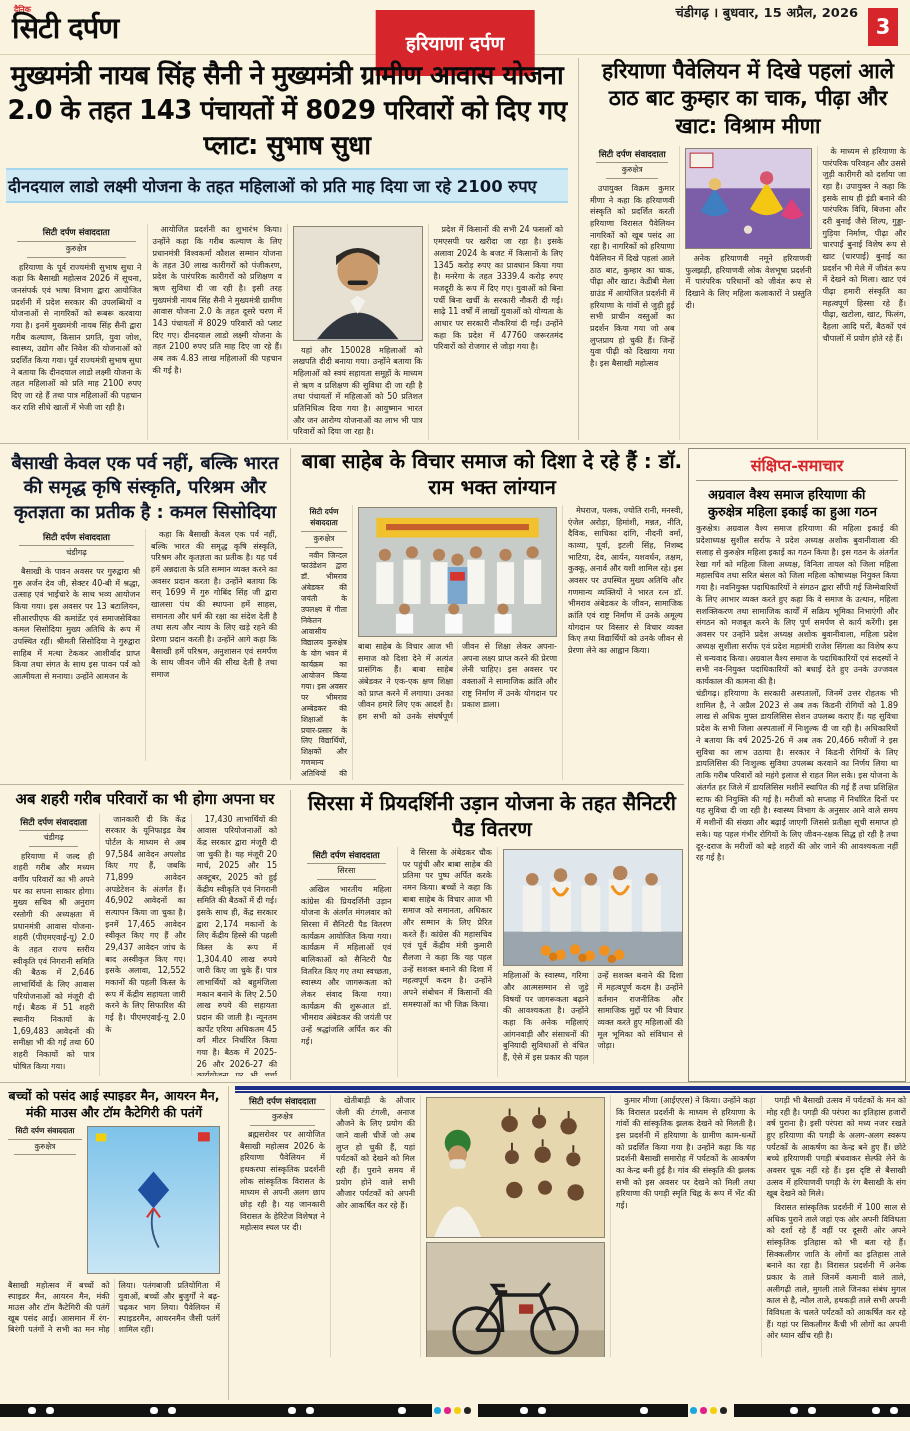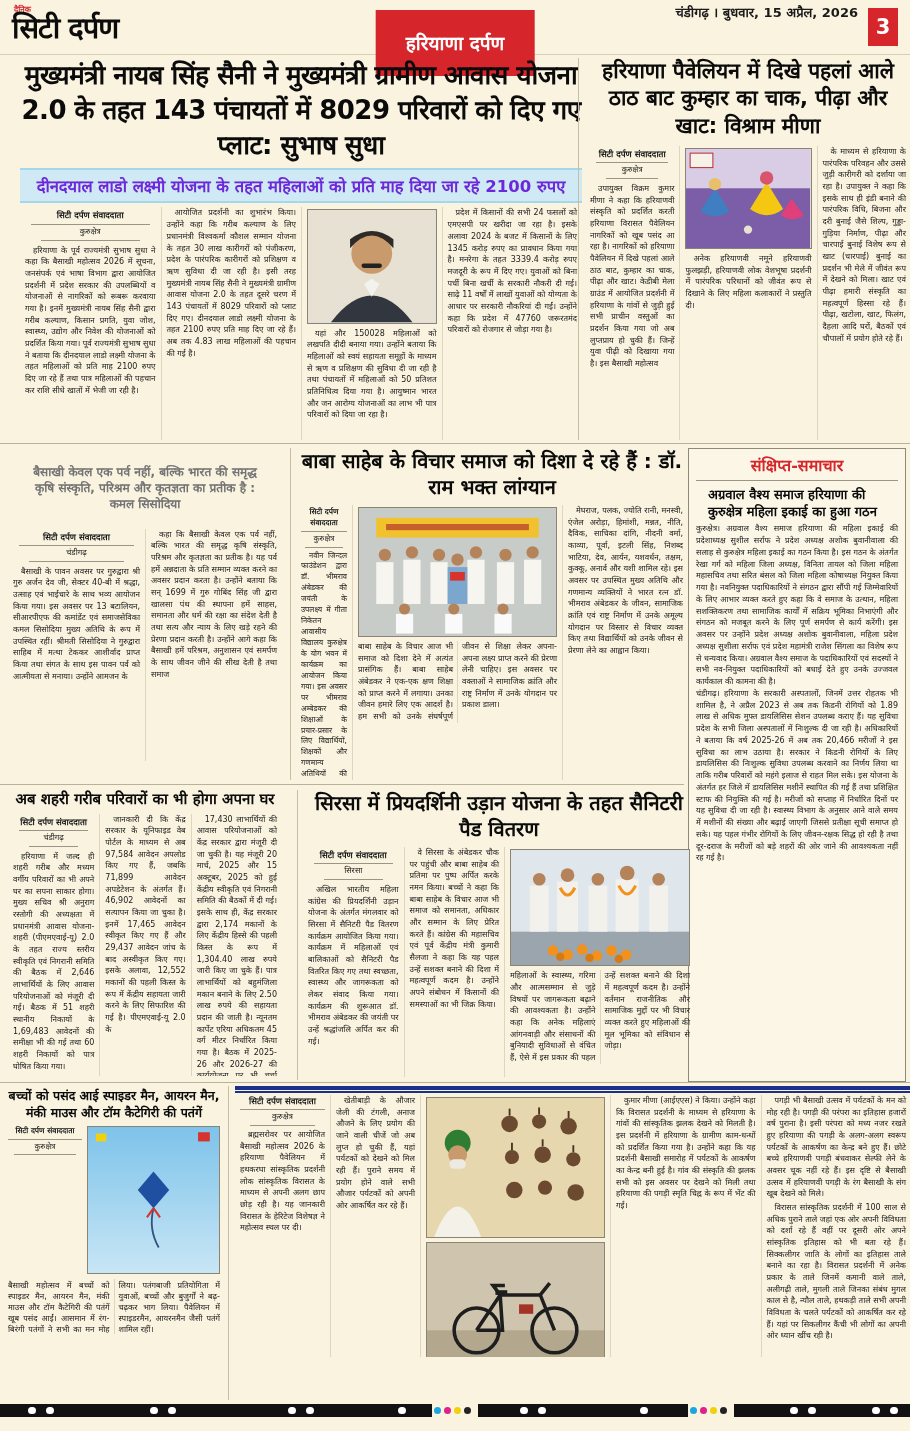--- a/index.html
+++ b/index.html
@@ -12,26 +12,26 @@
   .mast .nm{display:block;font-size:29px;font-weight:800;letter-spacing:-1px;color:#0c0c0c;}
   .banner{position:absolute;left:50%;transform:translateX(-50%);top:10px;background:#d6252b;color:#fff;
           font-size:19px;font-weight:800;padding:20px 30px;white-space:nowrap;}
   .dateln{position:absolute;right:52px;top:3px;font-size:13px;font-weight:700;white-space:nowrap;}
   .pgno{position:absolute;right:12px;top:8px;width:30px;height:38px;background:#d6252b;color:#fff;
         font-size:21px;font-weight:800;display:flex;align-items:center;justify-content:center;}
   
   .art{position:absolute;overflow:hidden;}
   .hl1{font-size:26px;line-height:1.34;font-weight:800;text-align:center;letter-spacing:-0.5px;color:#0b0b0b;margin:0;}
   .hl2{font-size:21px;line-height:1.3;font-weight:800;text-align:center;color:#0b0b0b;margin:0;}
-  .hl3{font-size:12px;line-height:1.35;font-weight:800;text-align:center;color:#737373;margin:16px;}
+  .hl3{font-size:18px;line-height:1.35;font-weight:800;text-align:center;color:#0f172a;margin:3px;}
   .hl4{font-size:15px;line-height:1.3;font-weight:800;text-align:center;color:#0b0b0b;margin:0;}
   .hl5{font-size:12.5px;line-height:1.35;font-weight:800;text-align:center;color:#0b0b0b;margin:0;}
   .hlserif{font-family:"DejaVu Serif",serif;font-size:23px;line-height:1.3;font-weight:700;text-align:center;color:#101010;margin:2px 0 4px;}
-  .subband{background:#cfe9f5;border-top:2px solid #a4d7ec;border-bottom:2px solid #a4d7ec;color:#6d28d9;
-           font-weight:800;font-size:16.5px;text-align:center;padding:4px 2px;margin:6px 0 4px;}
+  .subband{background:#cfe9f5;border-top:2px solid #a4d7ec;border-bottom:2px solid #a4d7ec;color:#0f172a;
+           font-weight:800;font-size:16.5px;padding:4px 2px;margin:6px 0 21px;}
   .byline{font-size:8.5px;font-weight:700;text-align:center;border-bottom:1px solid #9a9population;border-bottom:1px solid #9a9584;padding-bottom:2px;margin:2px 6px 0;}
   .dl{font-size:8px;text-align:center;border-bottom:1px solid #9a9584;padding:1px 0 2px;margin:0 16px 4px;}
   .cols{display:grid;}
   .col{padding:0 5px;font-size:8px;line-height:1.46;text-align:justify;overflow:hidden;}
   .col + .col{border-left:1px solid #ddd5bd;}
   .col p{margin:0;text-indent:8px;}
   .ph{display:block;border:1px solid #8b8472;margin:2px 0 4px;background:#ddd;}
   .ph svg{display:block;width:100%;height:auto;}
   .twocol{column-count:2;column-gap:9px;column-rule:1px solid #ddd5bd;}
   
@@ -60,21 +60,21 @@
   <div class="hdr">
     <div class="mast">
       <span class="kick">दैनिक</span>
       <span class="nm">सिटी दर्पण</span>
     </div>
     <div class="banner">हरियाणा दर्पण</div>
     <div class="dateln">चंडीगढ़ । बुधवार, 15 अप्रैल, 2026</div>
     <div class="pgno">3</div>
   </div>
 
-  <div class="art" style="left:20px;top:58px;width:562px;height:382px;">
+  <div class="art" style="left:6px;top:58px;width:562px;height:382px;">
     <h1 class="hl1">मुख्यमंत्री नायब सिंह सैनी ने मुख्यमंत्री ग्रामीण आवास योजना 2.0 के तहत 143 पंचायतों में 8029 परिवारों को दिए गए प्लाट: सुभाष सुधा</h1>
     <div class="subband">दीनदयाल लाडो लक्ष्मी योजना के तहत महिलाओं को प्रति माह दिया जा रहे 2100 रुपए</div>
     <div class="cols" style="grid-template-columns:repeat(4,1fr);height:262px;">
       <div class="col">
         <div class="byline">सिटी दर्पण संवाददाता</div>
         <div class="dl">कुरुक्षेत्र</div>
         <p>हरियाणा के पूर्व राज्यमंत्री सुभाष सुधा ने कहा कि बैसाखी महोत्सव 2026 में सूचना, जनसंपर्क एवं भाषा विभाग द्वारा आयोजित प्रदर्शनी में प्रदेश सरकार की उपलब्धियों व योजनाओं से नागरिकों को रूबरू करवाया गया है। इनमें मुख्यमंत्री नायब सिंह सैनी द्वारा गरीब कल्याण, किसान प्रगति, युवा जोश, स्वास्थ्य, उद्योग और निवेश की योजनाओं को प्रदर्शित किया गया। पूर्व राज्यमंत्री सुभाष सुधा ने बताया कि दीनदयाल लाडो लक्ष्मी योजना के तहत महिलाओं को प्रति माह 2100 रुपए दिए जा रहे हैं तथा पात्र महिलाओं की पहचान कर राशि सीधे खातों में भेजी जा रही है।</p>
       </div>
       <div class="col">
         <p>आयोजित प्रदर्शनी का शुभारंभ किया। उन्होंने कहा कि गरीब कल्याण के लिए प्रधानमंत्री विश्वकर्मा कौशल सम्मान योजना के तहत 30 लाख कारीगरों को पंजीकरण, प्रदेश के पारंपरिक कारीगरों को प्रशिक्षण व ऋण सुविधा दी जा रही है। इसी तरह मुख्यमंत्री नायब सिंह सैनी ने मुख्यमंत्री ग्रामीण आवास योजना 2.0 के तहत दूसरे चरण में 143 पंचायतों में 8029 परिवारों को प्लाट दिए गए। दीनदयाल लाडो लक्ष्मी योजना के तहत 2100 रुपए प्रति माह दिए जा रहे हैं। अब तक 4.83 लाख महिलाओं की पहचान की गई है।</p>
@@ -220,21 +220,21 @@
       </div>
       <div class="col">
         <p>जानकारी दी कि केंद्र सरकार के यूनिफाइड वेब पोर्टल के माध्यम से अब 97,584 आवेदन अपलोड किए गए हैं, जबकि 71,899 आवेदन अपडेटेशन के अंतर्गत हैं। 46,902 आवेदनों का सत्यापन किया जा चुका है। इनमें 17,465 आवेदन स्वीकृत किए गए हैं और 29,437 आवेदन जांच के बाद अस्वीकृत किए गए। इसके अलावा, 12,552 मकानों की पहली किस्त के रूप में केंद्रीय सहायता जारी करने के लिए सिफारिश की गई है। पीएमएवाई-यू 2.0 के</p>
       </div>
       <div class="col">
         <p>17,430 लाभार्थियों की आवास परियोजनाओं को केंद्र सरकार द्वारा मंजूरी दी जा चुकी है। यह मंजूरी 20 मार्च, 2025 और 15 अक्टूबर, 2025 को हुई केंद्रीय स्वीकृति एवं निगरानी समिति की बैठकों में दी गई। इसके साथ ही, केंद्र सरकार द्वारा 2,174 मकानों के लिए केंद्रीय हिस्से की पहली किस्त के रूप में 1,304.40 लाख रुपये जारी किए जा चुके हैं। पात्र लाभार्थियों को बहुमंजिला मकान बनाने के लिए 2.50 लाख रुपये की सहायता प्रदान की जाती है। न्यूनतम कार्पेट एरिया अधिकतम 45 वर्ग मीटर निर्धारित किया गया है। बैठक में 2025-26 और 2026-27 की कार्ययोजना पर भी चर्चा हुई।</p>
       </div>
     </div>
   </div>
 
-  <div class="art" style="left:290px;top:790px;width:392px;height:290px;border-left:1px solid #c7bfa4;padding-left:5px;margin-left:7px;">
+  <div class="art" style="left:290px;top:790px;width:392px;height:290px;border-left:1px solid #c7bfa4;padding-left:5px;">
     <h2 class="hl2" style="font-size:20px;">सिरसा में प्रियदर्शिनी उड़ान योजना के तहत सैनिटरी पैड वितरण</h2>
     <div class="cols" style="grid-template-columns:1fr 1fr 1.9fr;height:230px;margin-top:5px;">
       <div class="col">
         <div class="byline">सिटी दर्पण संवाददाता</div>
         <div class="dl">सिरसा</div>
         <p>अखिल भारतीय महिला कांग्रेस की प्रियदर्शिनी उड़ान योजना के अंतर्गत मंगलवार को सिरसा में सैनिटरी पैड वितरण कार्यक्रम आयोजित किया गया। कार्यक्रम में महिलाओं एवं बालिकाओं को सैनिटरी पैड वितरित किए गए तथा स्वच्छता, स्वास्थ्य और जागरूकता को लेकर संवाद किया गया। कार्यक्रम की शुरूआत डॉ. भीमराव अंबेडकर की जयंती पर उन्हें श्रद्धांजलि अर्पित कर की गई।</p>
       </div>
       <div class="col">
         <p>वे सिरसा के अंबेडकर चौक पर पहुंची और बाबा साहेब की प्रतिमा पर पुष्प अर्पित करके नमन किया। बच्चों ने कहा कि बाबा साहेब के विचार आज भी समाज को समानता, अधिकार और सम्मान के लिए प्रेरित करते हैं। कांग्रेस की महासचिव एवं पूर्व केंद्रीय मंत्री कुमारी सैलजा ने कहा कि यह पहल उन्हें सशक्त बनाने की दिशा में महत्वपूर्ण कदम है। उन्होंने अपने संबोधन में किसानों की समस्याओं का भी जिक्र किया।</p>
       </div>

